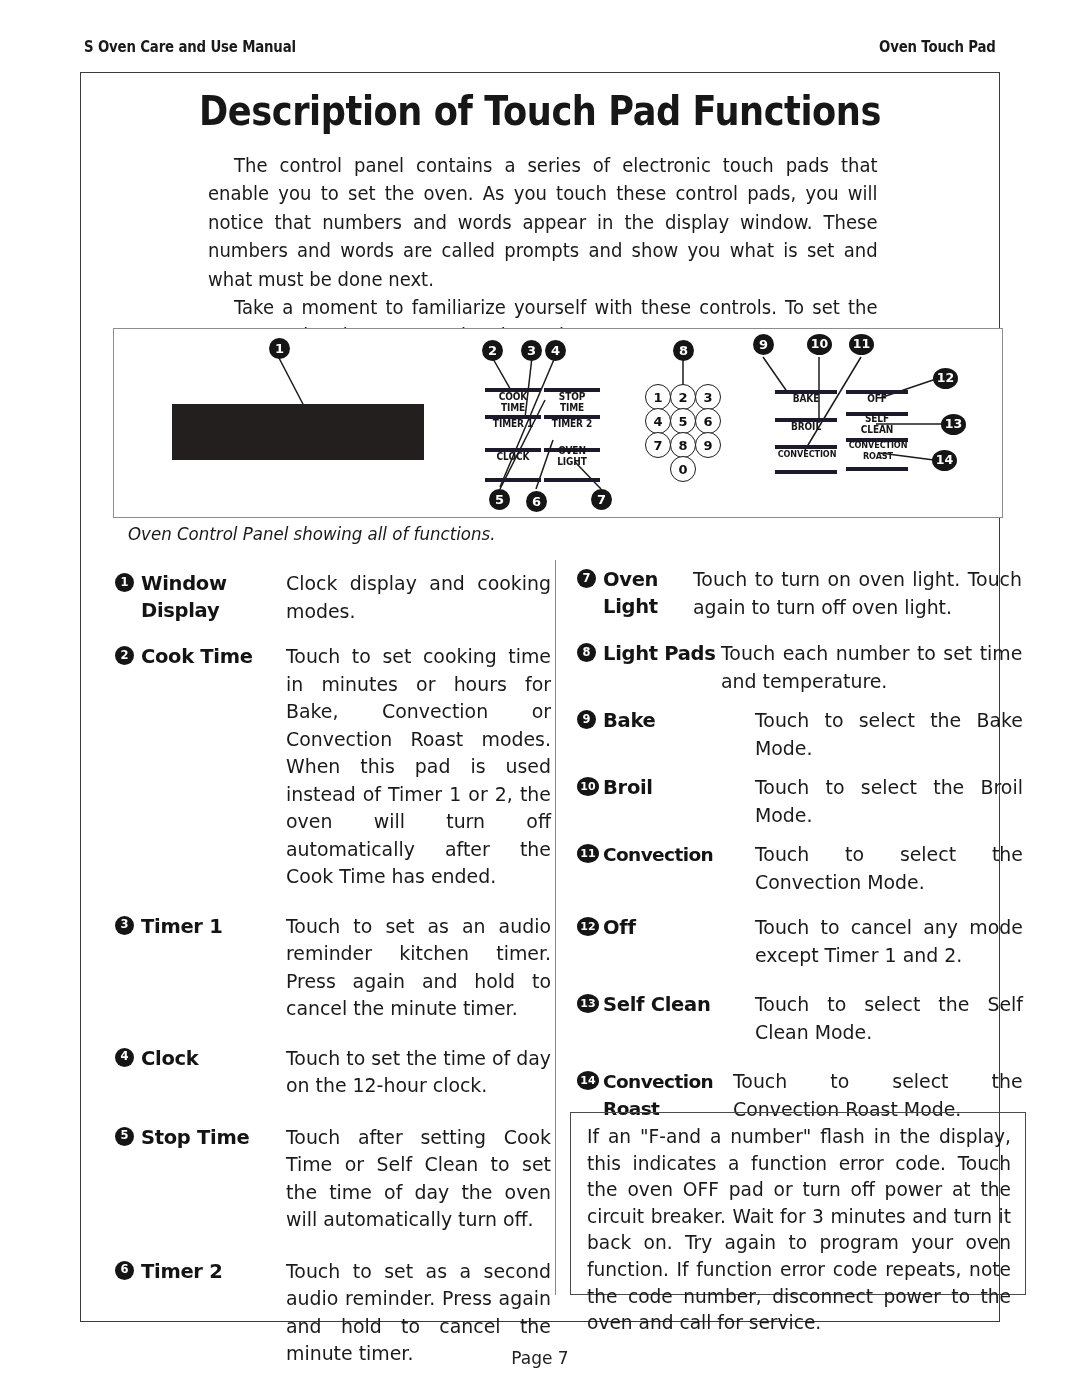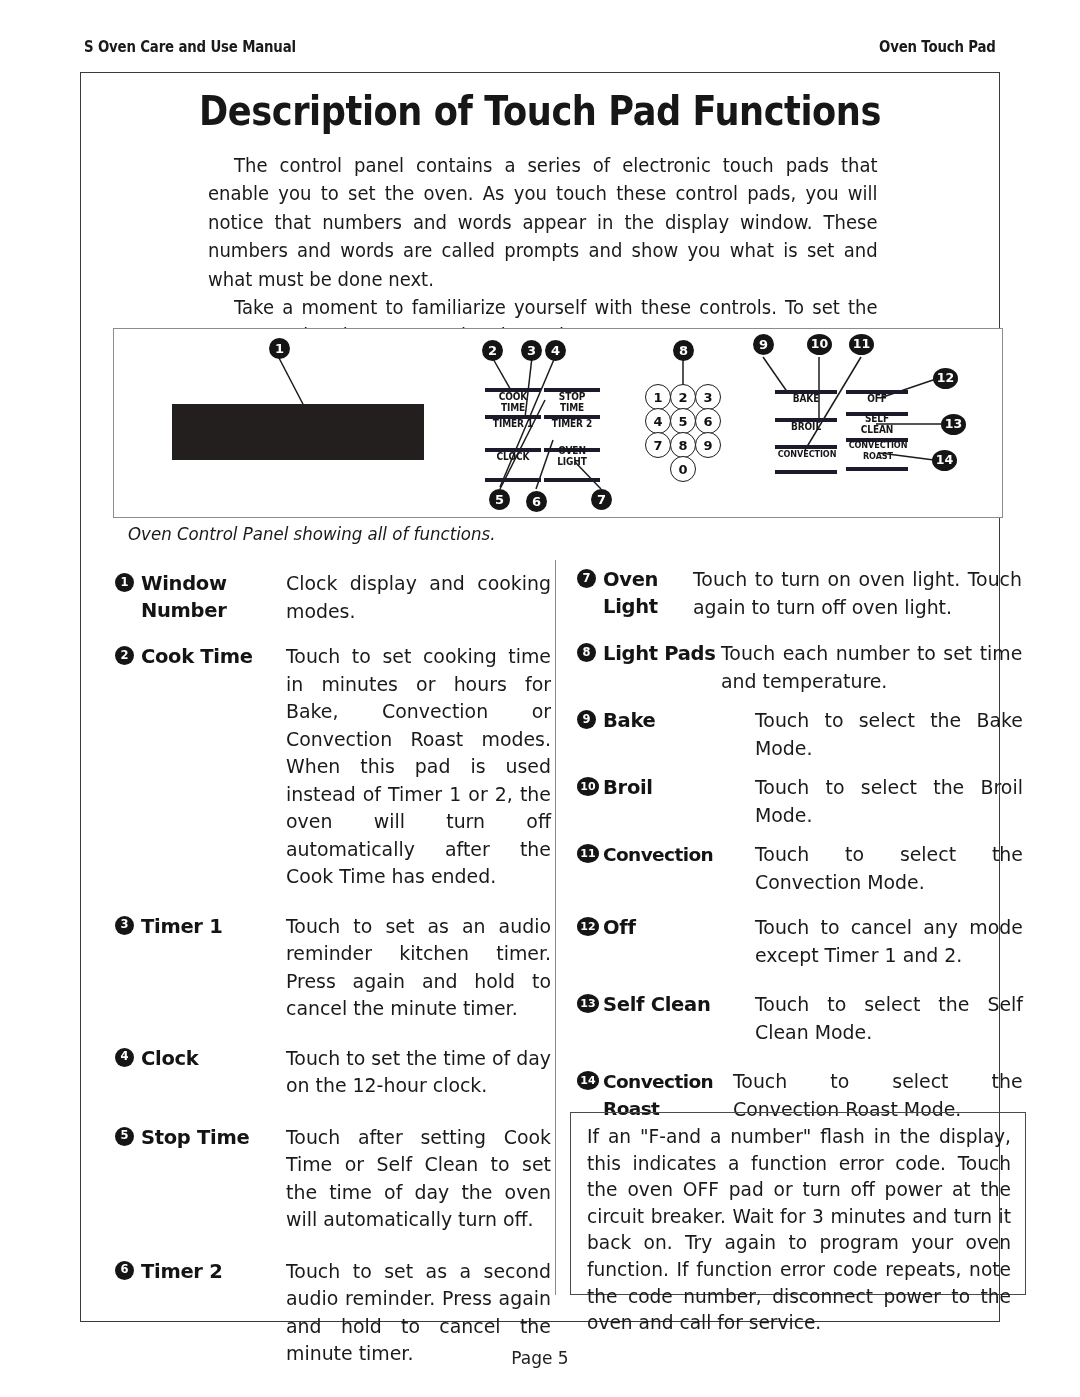--- a/index.html
+++ b/index.html
@@ -381,21 +381,21 @@
 <div class="fig-caption">Oven Control Panel showing all of functions.</div>
 
 <div class="col-divider"></div>
 
 <div class="deflist left">
 
   <div class="defrow" style="margin-bottom:18px;">
     <div class="def-num">
       <div class="bullet">1</div>
     </div>
-    <div class="def-term">Window Number</div>
+    <div class="def-term">Window Display</div>
     <div class="def-desc">Clock display and cooking modes.</div>
   </div>
 
   <div class="defrow" style="margin-bottom:22px;">
     <div class="def-num">
       <div class="bullet">2</div>
     </div>
     <div class="def-term">Cook Time</div>
     <div class="def-desc">Touch to set cooking time in minutes or hours for Bake, Convection or Convection Roast modes. When this pad is used instead of Timer 1 or 2, the oven will turn off automatically after the Cook Time has ended.</div>
   </div>
@@ -497,13 +497,13 @@
       <div class="bullet wide">14</div>
     </div>
     <div class="def-term narrow" style="max-width:130px;">Convection Roast</div>
     <div class="def-desc">Touch to select the Convection Roast Mode.</div>
   </div>
 
 </div>
 
 <div class="note-box">If an "F-and a number" flash in the display, this indicates a function error code. Touch the oven OFF pad or turn off power at the circuit breaker. Wait for 3 minutes and turn it back on. Try again to program your oven function. If function error code repeats, note the code number, disconnect power to the oven and call for service.</div>
 
-<div class="footer">Page 5</div>
+<div class="footer">Page 7</div>
 
 </body></html>

